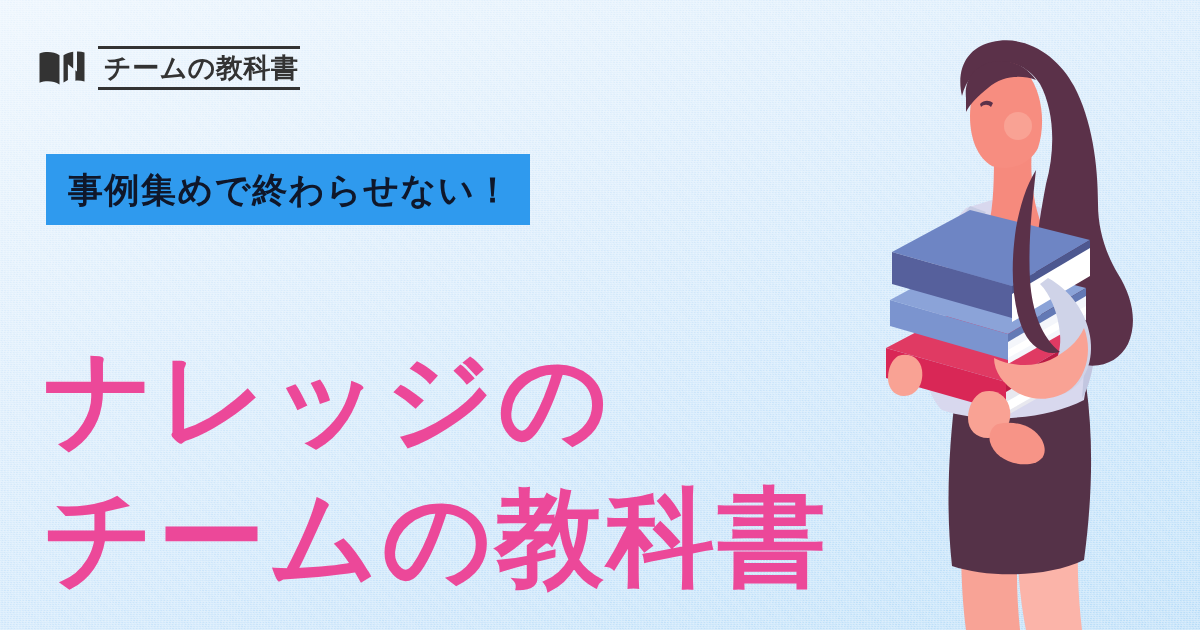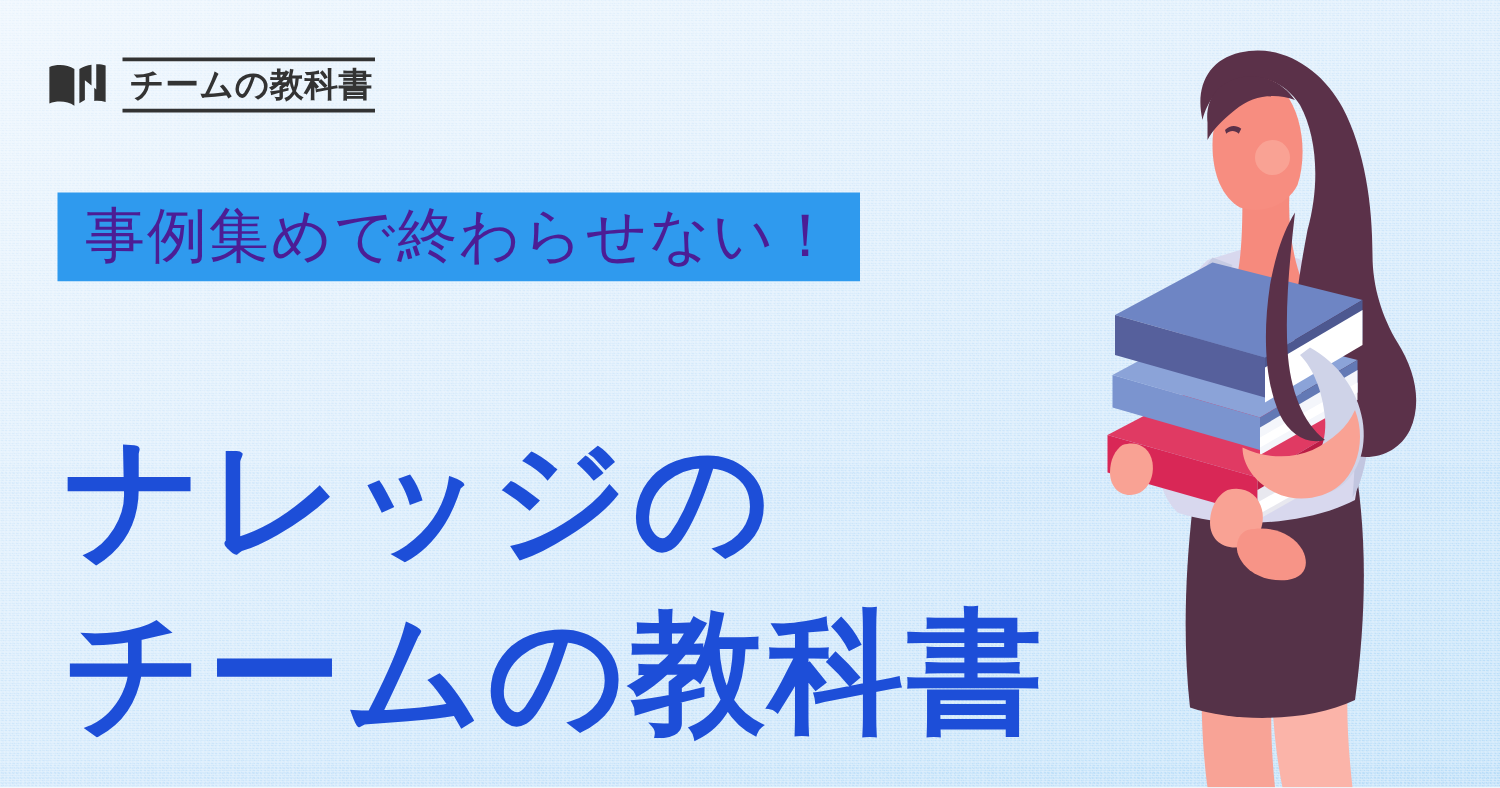--- a/index.html
+++ b/index.html
@@ -85,34 +85,34 @@
     position: absolute;
     left: 46px;
     top: 154px;
     height: 71px;
     padding: 0 18px 0 22px;
     display: flex;
     align-items: center;
     background: #2f9aee;
   }
   .banner-text {
-    font-size: 48px;
-    font-weight: 400;
-    color: #4c1d95;
+    font-size: 35px;
+    font-weight: 700;
+    color: #0f172a;
     letter-spacing: 1.5px;
     line-height: 1;
     white-space: nowrap;
   }
 
   
   .headline {
     position: absolute;
-    left: 52px;
+    left: 44px;
     top: 258px;
-    color: #1d4ed8;
+    color: #ec4899;
     font-weight: 700;
     font-size: 108px;
     line-height: 1.28;
     letter-spacing: 3px;
     white-space: nowrap;
   }
   .headline .line { display: block; }
 
   
   .illus {

